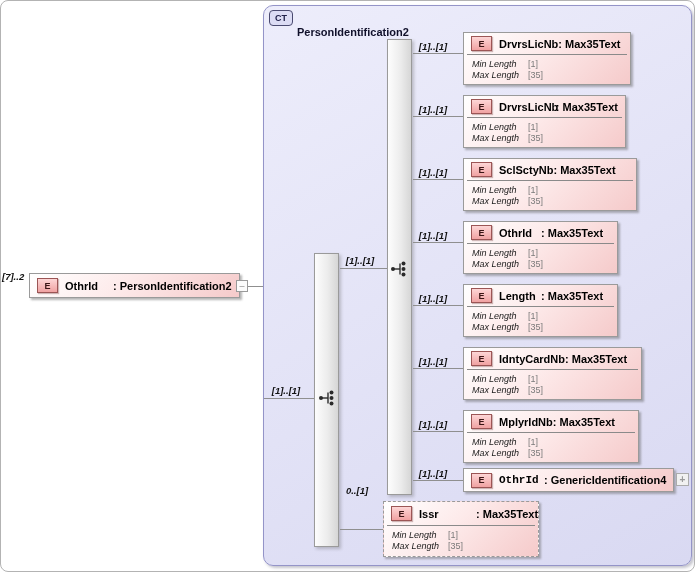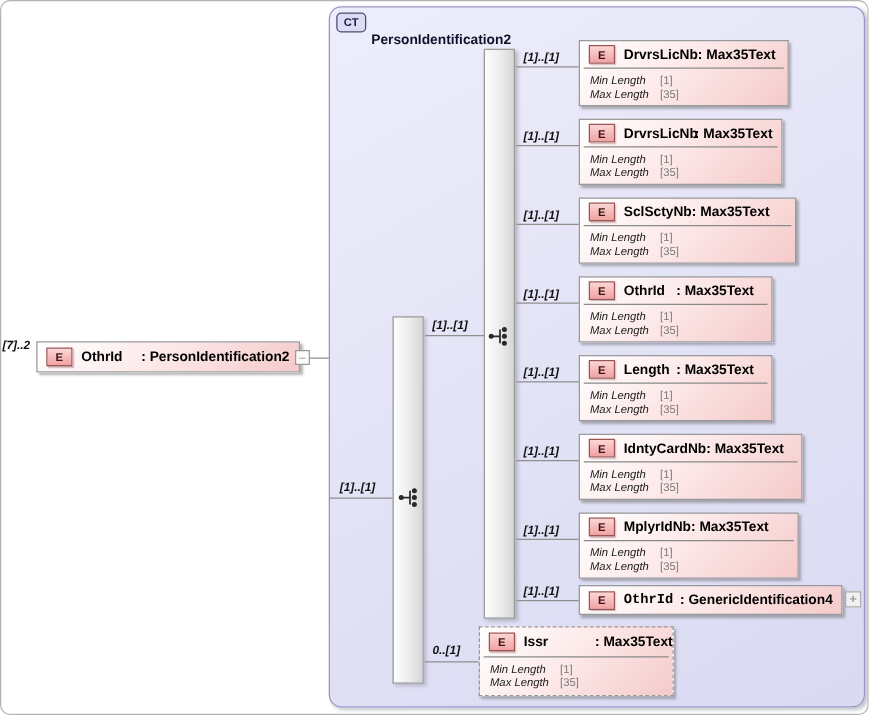--- a/index.html
+++ b/index.html
@@ -258,21 +258,21 @@
   <div class="elem-box" style="left:462px;top:467px;width:211px;height:24px;">
     <div class="elem-head" style="height:22px;">
       <span class="e-badge">E</span>
       <span class="elem-name" style="min-width:45px;font-family:Liberation Mono, monospace;">OthrId</span>
       <span class="elem-type">: GenericIdentification4</span>
     </div>
   </div>
   <div class="plus-sq" style="left:675px;top:472px;">+</div>
 
   <div class="hline" style="left:339px;top:528px;width:43px;"></div>
-  <div class="card-label" style="left:333px;top:514px;width:46px;">0..[1]</div>
+  <div class="card-label" style="left:333px;top:484px;width:46px;">0..[1]</div>
   <div class="elem-box dashed" style="left:382px;top:500px;width:156px;height:56px;">
     <div class="elem-head" style="height:23px;">
       <span class="e-badge">E</span>
       <span class="elem-name" style="min-width:57px;">Issr</span>
       <span class="elem-type">: Max35Text</span>
     </div>
     <div class="facets">
       <div class="facet-row">
           <span class="facet-label">Min Length</span>
           <span class="facet-value">[1]</span>

